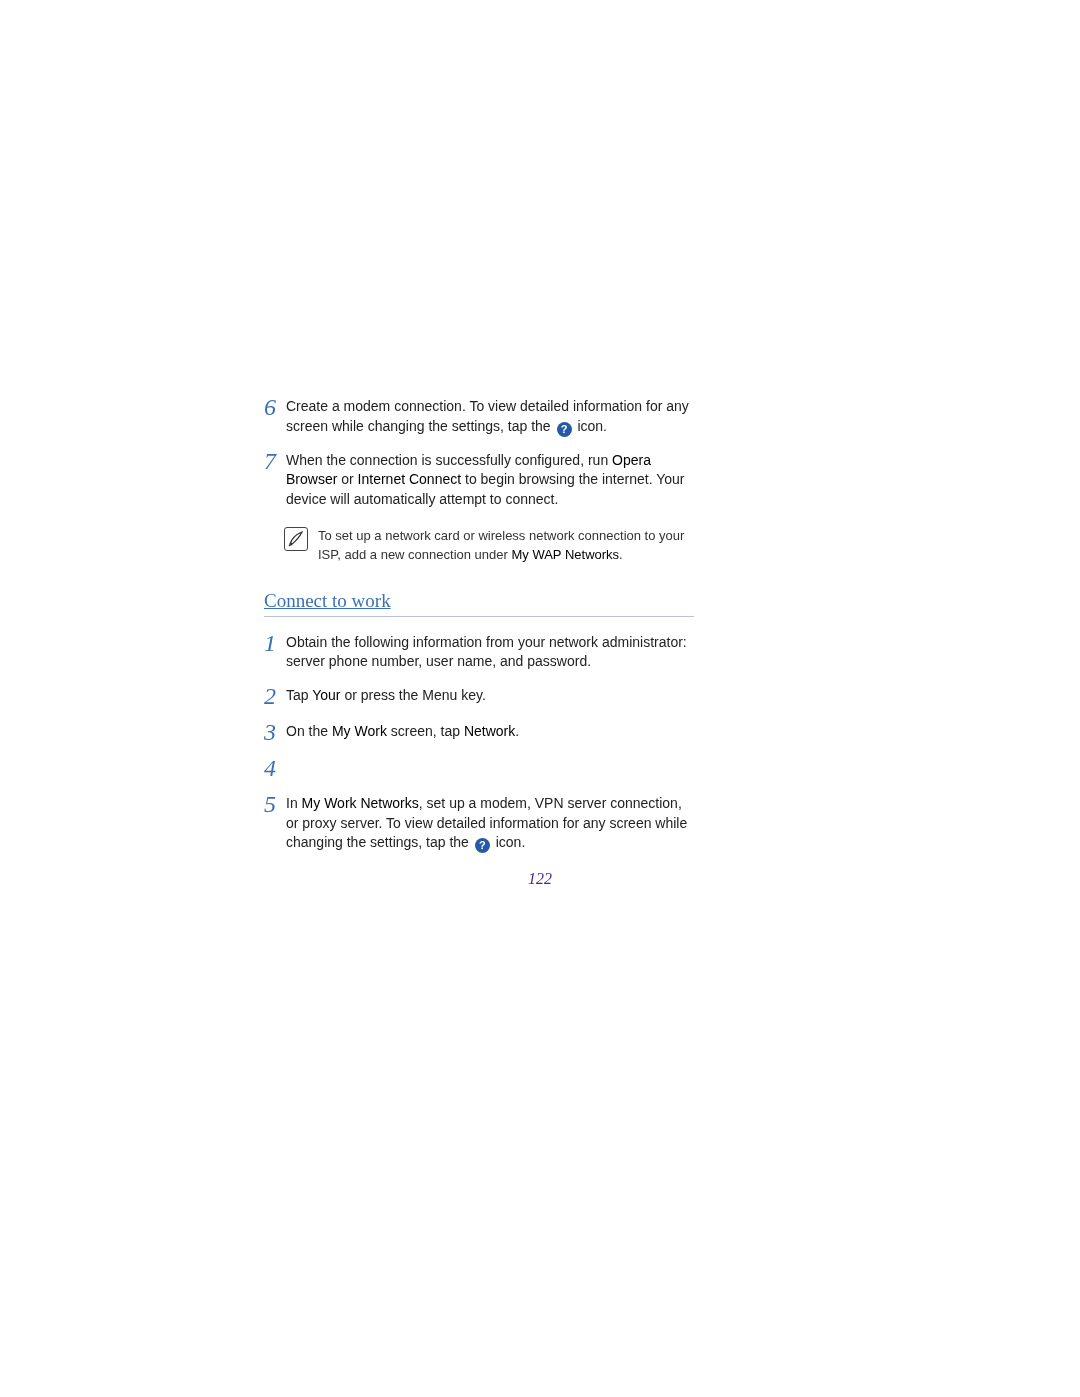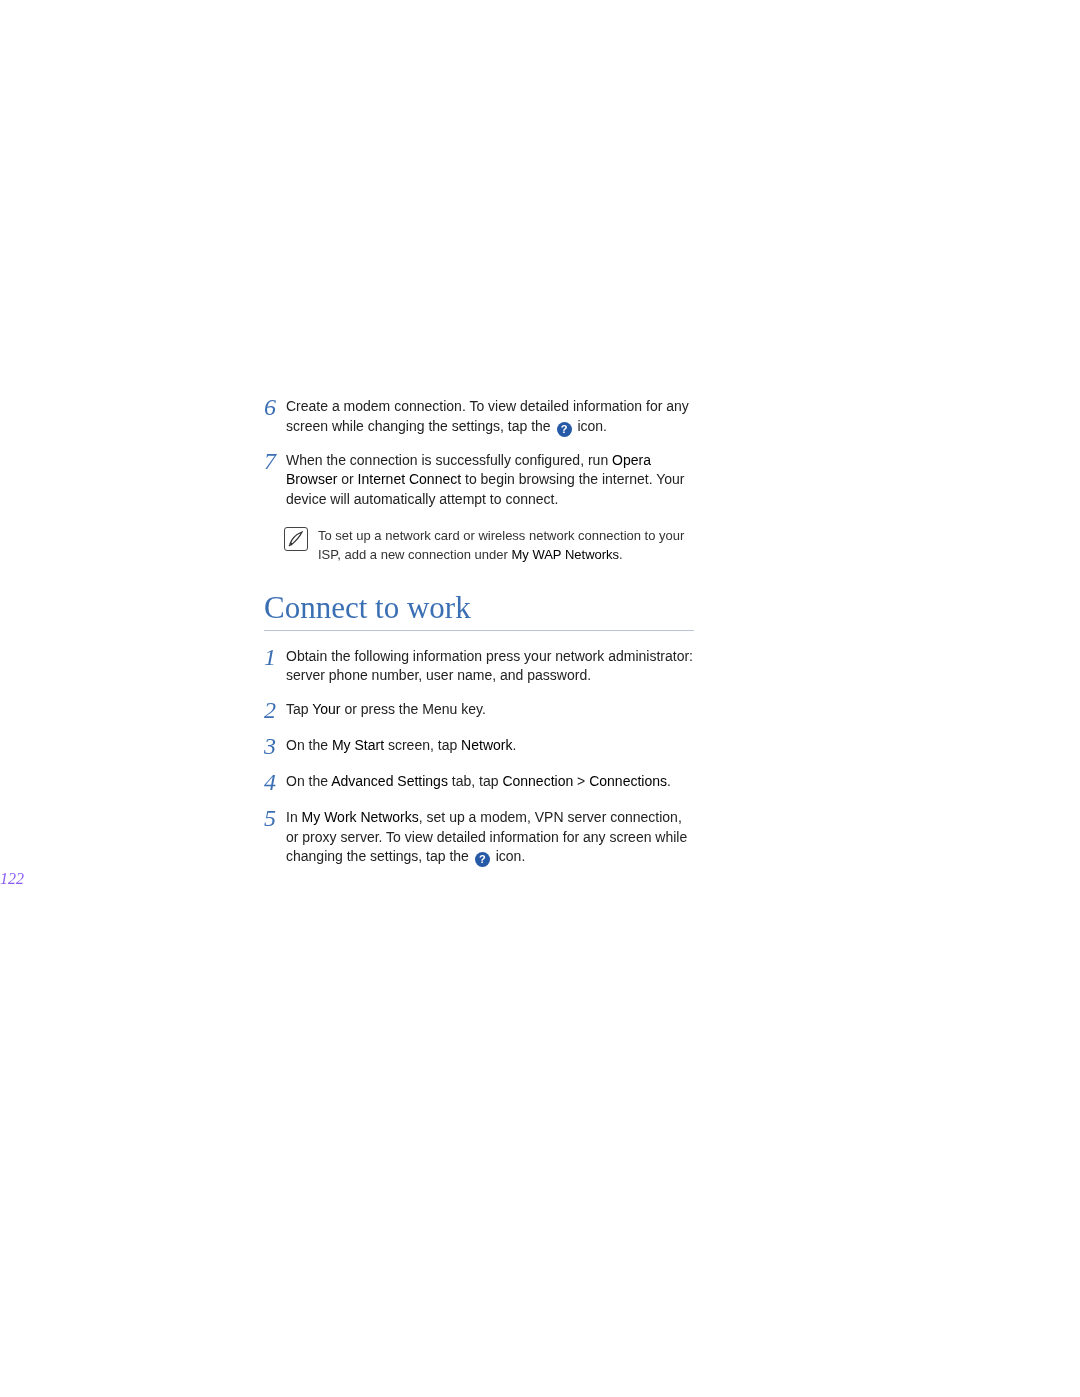--- a/index.html
+++ b/index.html
@@ -78,38 +78,40 @@
     top: 2px;
   }
   .note-text {
     font-size: 13px;
     line-height: 1.4;
     color: #333;
   }
   .section-heading {
     font-family: "Times New Roman", Times, serif;
     color: #3b6fb3;
-    font-size: 31px;
+    font-size: 19px;
     font-weight: normal;
     margin: 10px 0 4px 0;
+    text-decoration: underline;
   }
   .heading-rule {
     border: none;
     border-top: 1px solid #b8c4d6;
     margin: 0 0 14px 0;
   }
   .page-number {
     position: absolute;
     left: 0;
     right: 0;
     top: 870px;
+    text-align: center;
     font-family: "Times New Roman", Times, serif;
     font-style: italic;
     font-size: 16px;
-    color: #8b5cf6;
+    color: #4c1d95;
   }
   .ui-term { 
     color: #000;
   }
 </style>
 </head>
 <body>
 
 <div class="page">
   <div class="content">
@@ -134,33 +136,32 @@
       </div>
       <div class="note-text" id="note-text">To set up a network card or wireless network connection to your ISP, add a new connection under <span class="ui-term">My WAP Networks</span>.</div>
     </div>
 
     <div class="section-heading">Connect to work</div>
     <hr class="heading-rule">
 
     <div id="work-steps-container">
         <div class="step">
           <div class="step-num">1</div>
-          <div class="step-body">Obtain the following information press your network administrator: server phone number, user name, and password.</div>
+          <div class="step-body">Obtain the following information from your network administrator: server phone number, user name, and password.</div>
         </div>
         <div class="step">
           <div class="step-num">2</div>
           <div class="step-body">Tap <span class="ui-term">Your</span> or press the Menu key.</div>
         </div>
         <div class="step">
           <div class="step-num">3</div>
-          <div class="step-body">On the <span class="ui-term">My Start</span> screen, tap <span class="ui-term">Network</span>.</div>
+          <div class="step-body">On the <span class="ui-term">My Work</span> screen, tap <span class="ui-term">Network</span>.</div>
         </div>
         <div class="step">
           <div class="step-num">4</div>
-          <div class="step-body">On the <span class="ui-term">Advanced Settings</span> tab, tap <span class="ui-term">Connection</span> &gt; <span class="ui-term">Connections</span>.</div>
         </div>
         <div class="step">
           <div class="step-num">5</div>
           <div class="step-body">In <span class="ui-term">My Work Networks</span>, set up a modem, VPN server connection, or proxy server. To view detailed information for any screen while changing the settings, tap the <span class="help-icon">?</span> icon.</div>
         </div>
       </div>
 
   </div>
 
   <div class="page-number">122</div>

